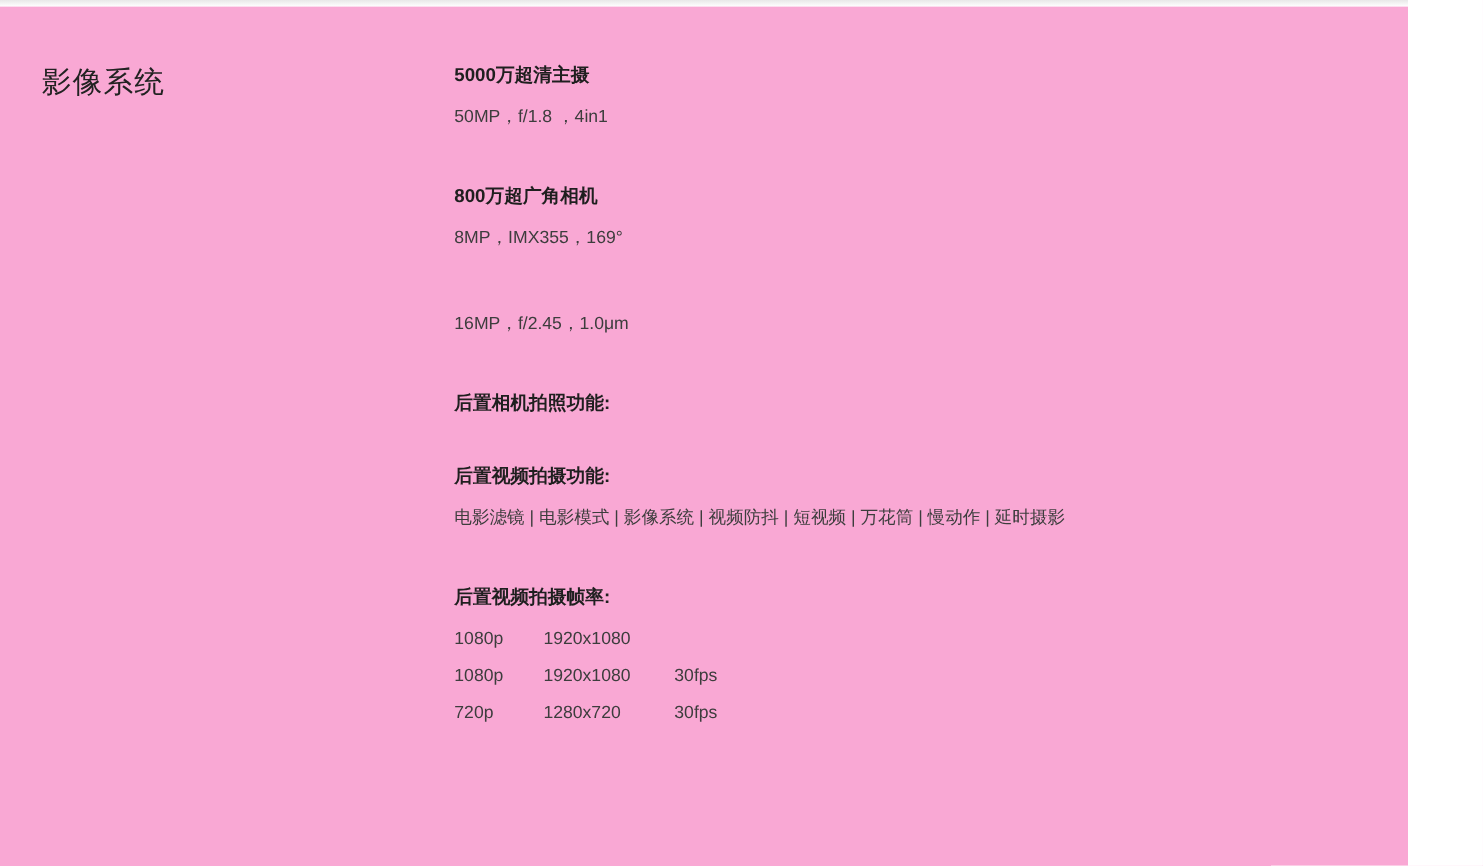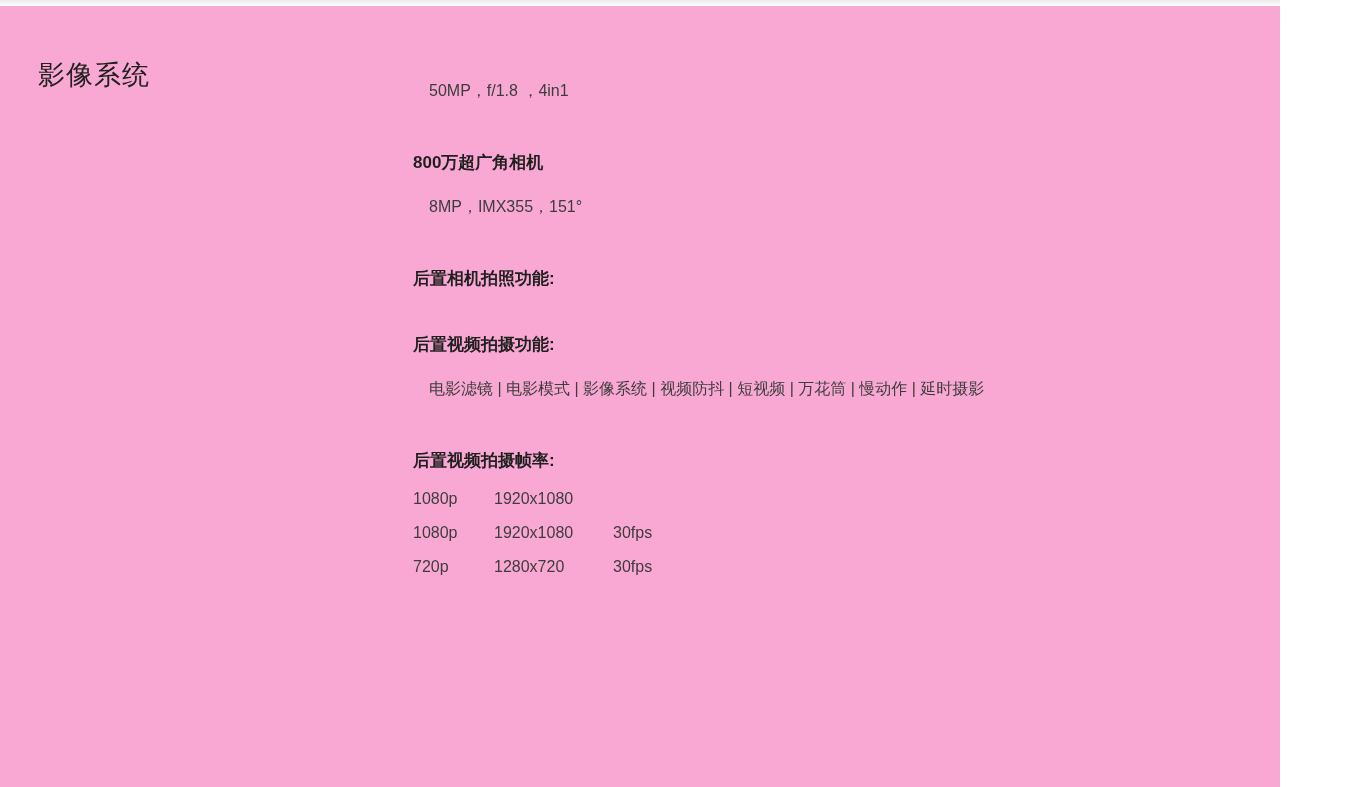--- a/index.html
+++ b/index.html
@@ -50,21 +50,21 @@
     margin: 0 0 44px 0;
   }
   .spec-block h3 {
     margin: 0 0 10px 0;
     font-size: 17px;
     line-height: 22px;
     font-weight: 700;
     color: #1f1f1f;
   }
   .spec-block p {
-    margin: 16px;
+    margin: 0;
     font-size: 16px;
     line-height: 34px;
     color: #3d3d3d;
   }
   .fps-table {
     font-size: 16px;
     line-height: 34px;
     color: #3d3d3d;
   }
   .fps-row {
@@ -81,29 +81,31 @@
 
   <main class="spec-page">
 
     <aside class="left-col">
       <h2>影像系统</h2>
     </aside>
 
     <div class="right-col">
 
       <section class="spec-block">
+        <h3>5000万超清主摄</h3>
         <p>50MP，f/1.8 ，4in1</p>
       </section>
 
       <section class="spec-block">
         <h3>800万超广角相机</h3>
-        <p>8MP，IMX355，151°</p>
+        <p>8MP，IMX355，169°</p>
       </section>
 
       <section class="spec-block">
+        <p>16MP，f/2.45，1.0μm</p>
       </section>
 
       <section class="spec-block">
         <h3>后置相机拍照功能:</h3>
       </section>
 
       <section class="spec-block">
         <h3>后置视频拍摄功能:</h3>
         <p>电影滤镜 | 电影模式 | 影像系统 | 视频防抖 | 短视频 | 万花筒 | 慢动作 | 延时摄影</p>
       </section>

